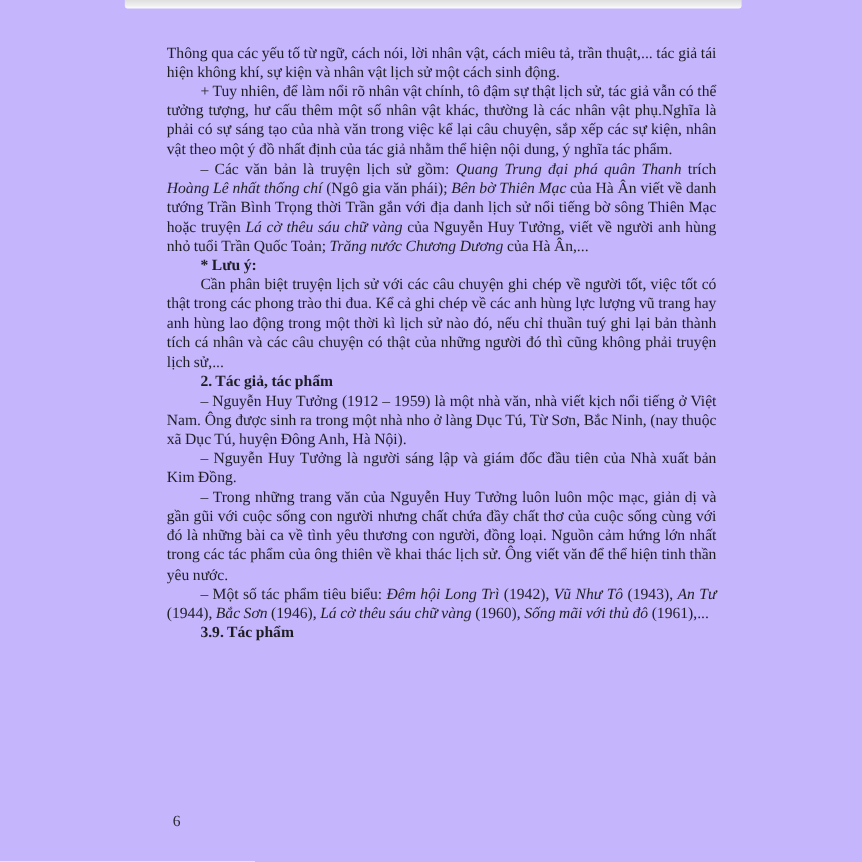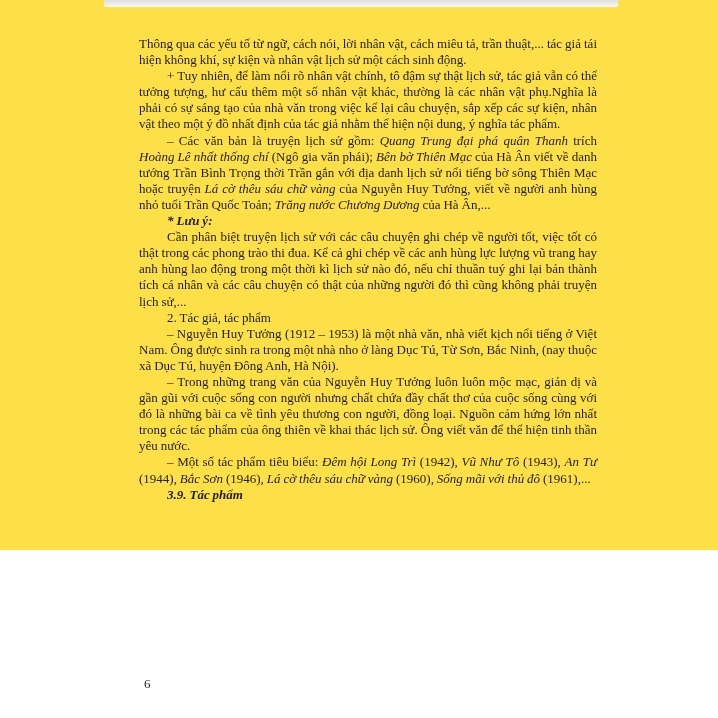--- a/index.html
+++ b/index.html
@@ -6,22 +6,22 @@
     margin: 0;
     padding: 0;
     width: 718px;
     height: 718px;
     background: #ffffff;
     overflow: hidden;
   }
   .photo-page {
     position: relative;
     width: 718px;
-    height: 550px;
-    background: #fde047;
+    height: 718px;
+    background: #c4b5fd;
     font-family: "Liberation Serif", "DejaVu Serif", serif;
   }
   .top-shade {
     position: absolute;
     top: 0;
     left: 104px;
     width: 514px;
     height: 7px;
     background: linear-gradient(to bottom, #dfdfdf 0%, #ececec 55%, #fbfbfb 100%);
     border-radius: 0 0 2px 2px;
@@ -38,22 +38,22 @@
     word-spacing: -0.3px;
   }
   .para {
     margin: 0;
     padding: 0;
     text-indent: 0;
   }
   .para.indent { text-indent: 28px; }
   .s-n { font-style: normal; font-weight: normal; }
   .s-i { font-style: italic; }
-  .s-b { font-weight: normal; }
-  .s-bi { font-weight: bold; font-style: italic; }
+  .s-b { font-weight: bold; }
+  .s-bi { font-weight: bold; }
   .page-number {
     position: absolute;
     top: 676px;
     left: 144px;
     font-size: 13px;
     color: #2a2a2e;
     font-family: "Liberation Serif", "DejaVu Serif", serif;
   }
 </style>
 </head>
@@ -61,19 +61,20 @@
 
 <div class="photo-page">
   <div class="top-shade"></div>
   <div class="page-text">
       <p class="para"><span class="s-n">Thông qua các yếu tố từ ngữ, cách nói, lời nhân vật, cách miêu tả, trần thuật,... tác giả tái hiện không khí, sự kiện và nhân vật lịch sử một cách sinh động.</span></p>
       <p class="para indent"><span class="s-n">+ Tuy nhiên, để làm nổi rõ nhân vật chính, tô đậm sự thật lịch sử, tác giả vẫn có thể tưởng tượng, hư cấu thêm một số nhân vật khác, thường là các nhân vật phụ.Nghĩa là phải có sự sáng tạo của nhà văn trong việc kể lại câu chuyện, sắp xếp các sự kiện, nhân vật theo một ý đồ nhất định của tác giả nhằm thể hiện nội dung, ý nghĩa tác phẩm.</span></p>
       <p class="para indent"><span class="s-n">– Các văn bản là truyện lịch sử gồm: </span><span class="s-i">Quang Trung đại phá quân Thanh</span><span class="s-n"> trích </span><span class="s-i">Hoàng Lê nhất thống chí</span><span class="s-n"> (Ngô gia văn phái); </span><span class="s-i">Bên bờ Thiên Mạc</span><span class="s-n"> của Hà Ân viết về danh tướng Trần Bình Trọng thời Trần gắn với địa danh lịch sử nổi tiếng bờ sông Thiên Mạc hoặc truyện </span><span class="s-i">Lá cờ thêu sáu chữ vàng</span><span class="s-n"> của Nguyễn Huy Tưởng, viết về người anh hùng nhỏ tuổi Trần Quốc Toản; </span><span class="s-i">Trăng nước Chương Dương</span><span class="s-n"> của Hà Ân,...</span></p>
       <p class="para indent"><span class="s-bi">* Lưu ý:</span></p>
       <p class="para indent"><span class="s-n">Cần phân biệt truyện lịch sử với các câu chuyện ghi chép về người tốt, việc tốt có thật trong các phong trào thi đua. Kể cả ghi chép về các anh hùng lực lượng vũ trang hay anh hùng lao động trong một thời kì lịch sử nào đó, nếu chỉ thuần tuý ghi lại bản thành tích cá nhân và các câu chuyện có thật của những người đó thì cũng không phải truyện lịch sử,...</span></p>
       <p class="para indent"><span class="s-b">2. Tác giả, tác phẩm</span></p>
-      <p class="para indent"><span class="s-n">– Nguyễn Huy Tưởng (1912 – 1953) là một nhà văn, nhà viết kịch nổi tiếng ở Việt Nam. Ông được sinh ra trong một nhà nho ở làng Dục Tú, Từ Sơn, Bắc Ninh, (nay thuộc xã Dục Tú, huyện Đông Anh, Hà Nội).</span></p>
+      <p class="para indent"><span class="s-n">– Nguyễn Huy Tưởng (1912 – 1959) là một nhà văn, nhà viết kịch nổi tiếng ở Việt Nam. Ông được sinh ra trong một nhà nho ở làng Dục Tú, Từ Sơn, Bắc Ninh, (nay thuộc xã Dục Tú, huyện Đông Anh, Hà Nội).</span></p>
+      <p class="para indent"><span class="s-n">– Nguyễn Huy Tưởng là người sáng lập và giám đốc đầu tiên của Nhà xuất bản Kim Đồng.</span></p>
       <p class="para indent"><span class="s-n">– Trong những trang văn của Nguyễn Huy Tưởng luôn luôn mộc mạc, giản dị và gần gũi với cuộc sống con người nhưng chất chứa đầy chất thơ của cuộc sống cùng với đó là những bài ca về tình yêu thương con người, đồng loại. Nguồn cảm hứng lớn nhất trong các tác phẩm của ông thiên về khai thác lịch sử. Ông viết văn để thể hiện tinh thần yêu nước.</span></p>
       <p class="para indent"><span class="s-n">– Một số tác phẩm tiêu biểu: </span><span class="s-i">Đêm hội Long Trì</span><span class="s-n"> (1942), </span><span class="s-i">Vũ Như Tô</span><span class="s-n"> (1943), </span><span class="s-i">An Tư</span><span class="s-n"> (1944), </span><span class="s-i">Bắc Sơn</span><span class="s-n"> (1946), </span><span class="s-i">Lá cờ thêu sáu chữ vàng</span><span class="s-n"> (1960), </span><span class="s-i">Sống mãi với thủ đô</span><span class="s-n"> (1961),...</span></p>
       <p class="para indent"><span class="s-bi">3.9. Tác phẩm</span></p>
     </div>
   <div class="page-number">6</div>
 </div>
 
 </body></html>

